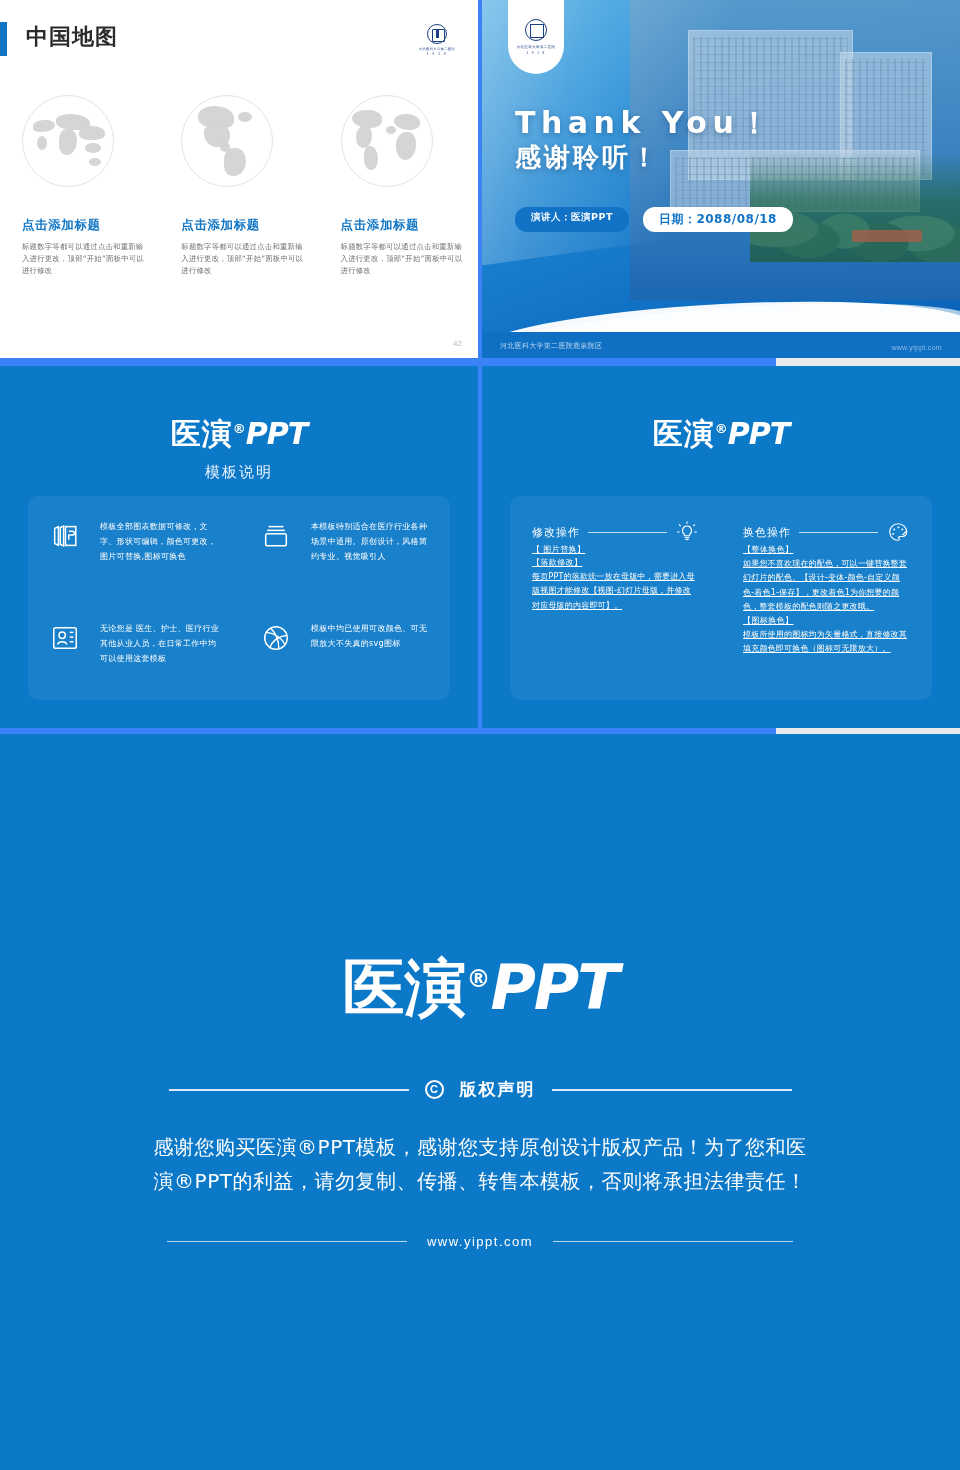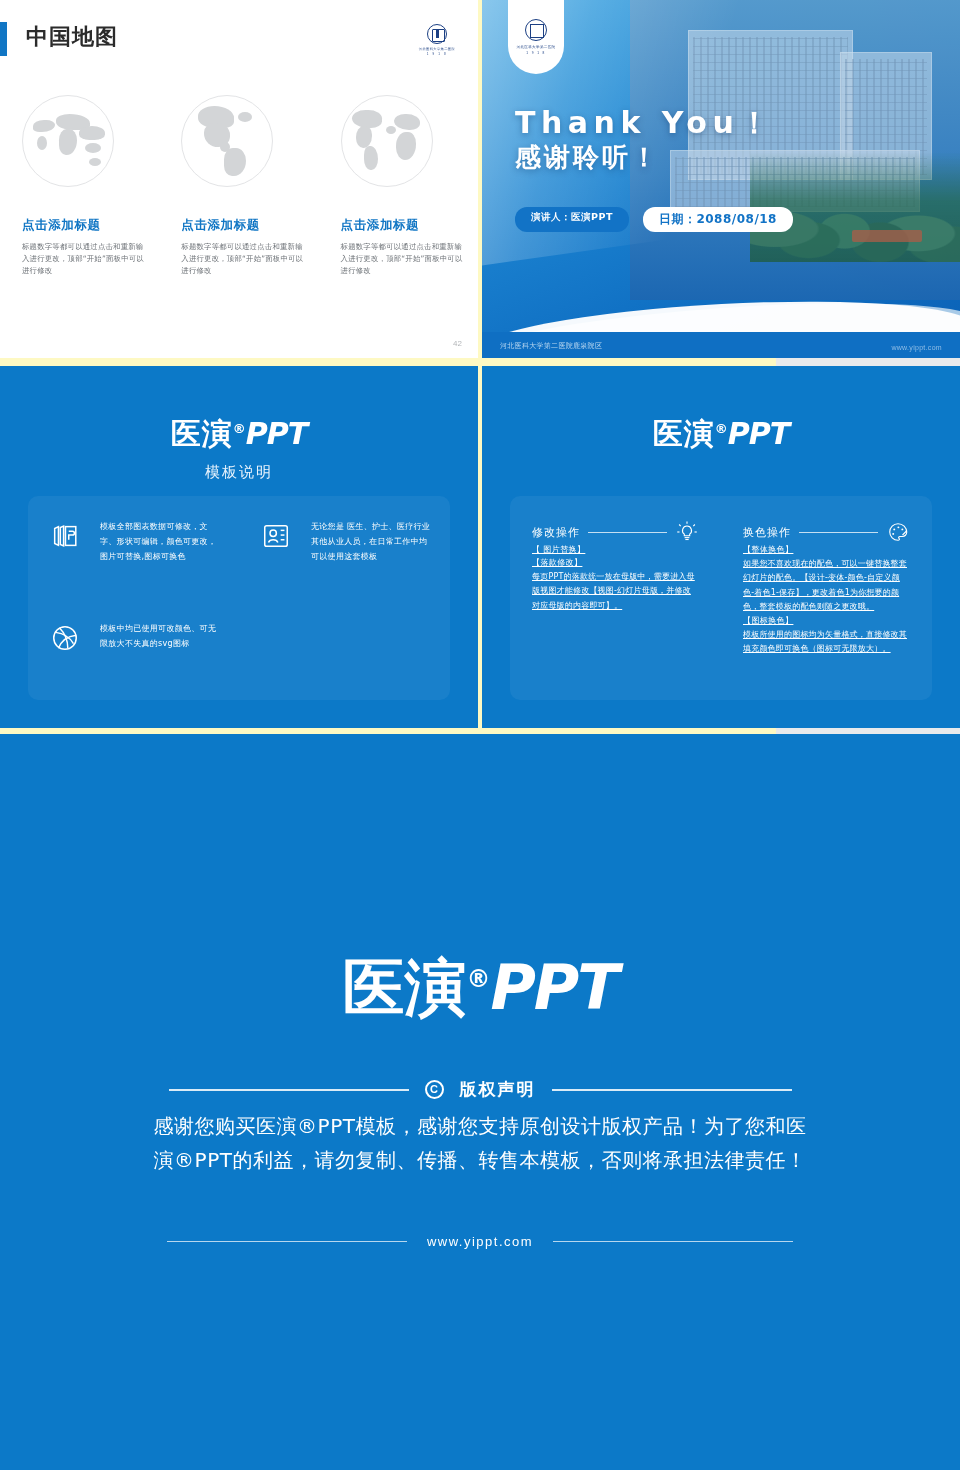--- a/index.html
+++ b/index.html
@@ -3,21 +3,21 @@
 <meta charset="utf-8">
 <style>
   * { box-sizing: border-box; margin: 0; padding: 0; }
   html, body {
     width: 960px;
     height: 1470px;
     background: #e9eaec;
     font-family: "Liberation Sans", "DejaVu Sans", sans-serif;
     overflow: hidden;
   }
-  .page { position: relative; width: 776px; height: 1470px; background: #fef9c3; }
+  .page { position: relative; width: 776px; height: 1470px; background: #3b82f6; }
 
   
   .slide { position: absolute; overflow: hidden; }
 
   
   #slide-map {
     left: 0; top: 0; width: 478px; height: 358px;
     background: #ffffff;
   }
   #slide-map .accent-bar {
@@ -283,21 +283,21 @@
   #slide-copyright .cr-head .c-mark {
     width: 19px; height: 19px; border: 2px solid #ffffff; border-radius: 50%;
     display: flex; align-items: center; justify-content: center;
     font-size: 11px; font-weight: bold; line-height: 1;
   }
   #slide-copyright .cr-head .cr-title {
     font-size: 17px; font-weight: bold; letter-spacing: 2px;
     font-family: "DejaVu Sans", sans-serif;
   }
   #slide-copyright .cr-body {
-    position: absolute; left: 150px; right: 150px; top: 375px;
+    position: absolute; left: 150px; right: 150px; top: 396px;
     text-align: center; font-size: 20px; line-height: 1.72; letter-spacing: .5px;
     font-family: "DejaVu Sans", sans-serif;
   }
   #slide-copyright .cr-foot {
     position: absolute; left: 0; right: 0; top: 500px;
     display: flex; align-items: center; justify-content: center; gap: 20px;
   }
   #slide-copyright .cr-foot .rule { width: 240px; height: 1px; background: rgba(255,255,255,.7); }
   #slide-copyright .cr-foot .url { font-size: 13px; letter-spacing: 1.5px; color: #ffffff; }
 </style>
@@ -411,20 +411,30 @@
             <svg viewBox="0 0 32 32" fill="none" stroke="#ffffff" stroke-width="1.6">
               <path d="M5 8 L5 24 L9 26 L9 6 Z"></path>
               <path d="M11 7 L11 25 L14.5 26.5 L14.5 5.5 Z"></path>
               <rect x="16.5" y="6" width="11" height="20"></rect>
               <path d="M20 11 h4 a2 2 0 0 1 0 4 h-4 v5"></path>
             </svg>
           </span>
           <span class="card-text">模板全部图表数据可修改，文字、形状可编辑，颜色可更改，图片可替换,图标可换色</span>
         </div>
 
+        <div class="info-card">
+          <span class="ico">
+            <svg viewBox="0 0 32 32" fill="none" stroke="#ffffff" stroke-width="1.6">
+              <line x1="8" y1="6" x2="24" y2="6"></line>
+              <line x1="6.5" y1="10" x2="25.5" y2="10"></line>
+              <rect x="5" y="13.5" width="22" height="13" rx="2"></rect>
+            </svg>
+          </span>
+          <span class="card-text">本模板特别适合在医疗行业各种场景中通用。原创设计，风格简约专业。视觉吸引人</span>
+        </div>
 
         <div class="info-card">
           <span class="ico">
             <svg viewBox="0 0 32 32" fill="none" stroke="#ffffff" stroke-width="1.6">
               <rect x="4" y="5" width="24" height="22" rx="2"></rect>
               <circle cx="13" cy="13" r="3.4"></circle>
               <path d="M8 23 c1.5-4 8.5-4 10 0"></path>
               <line x1="21" y1="10" x2="25" y2="10"></line>
               <line x1="21" y1="15" x2="25" y2="15"></line>
               <line x1="21" y1="20" x2="25" y2="20"></line>

